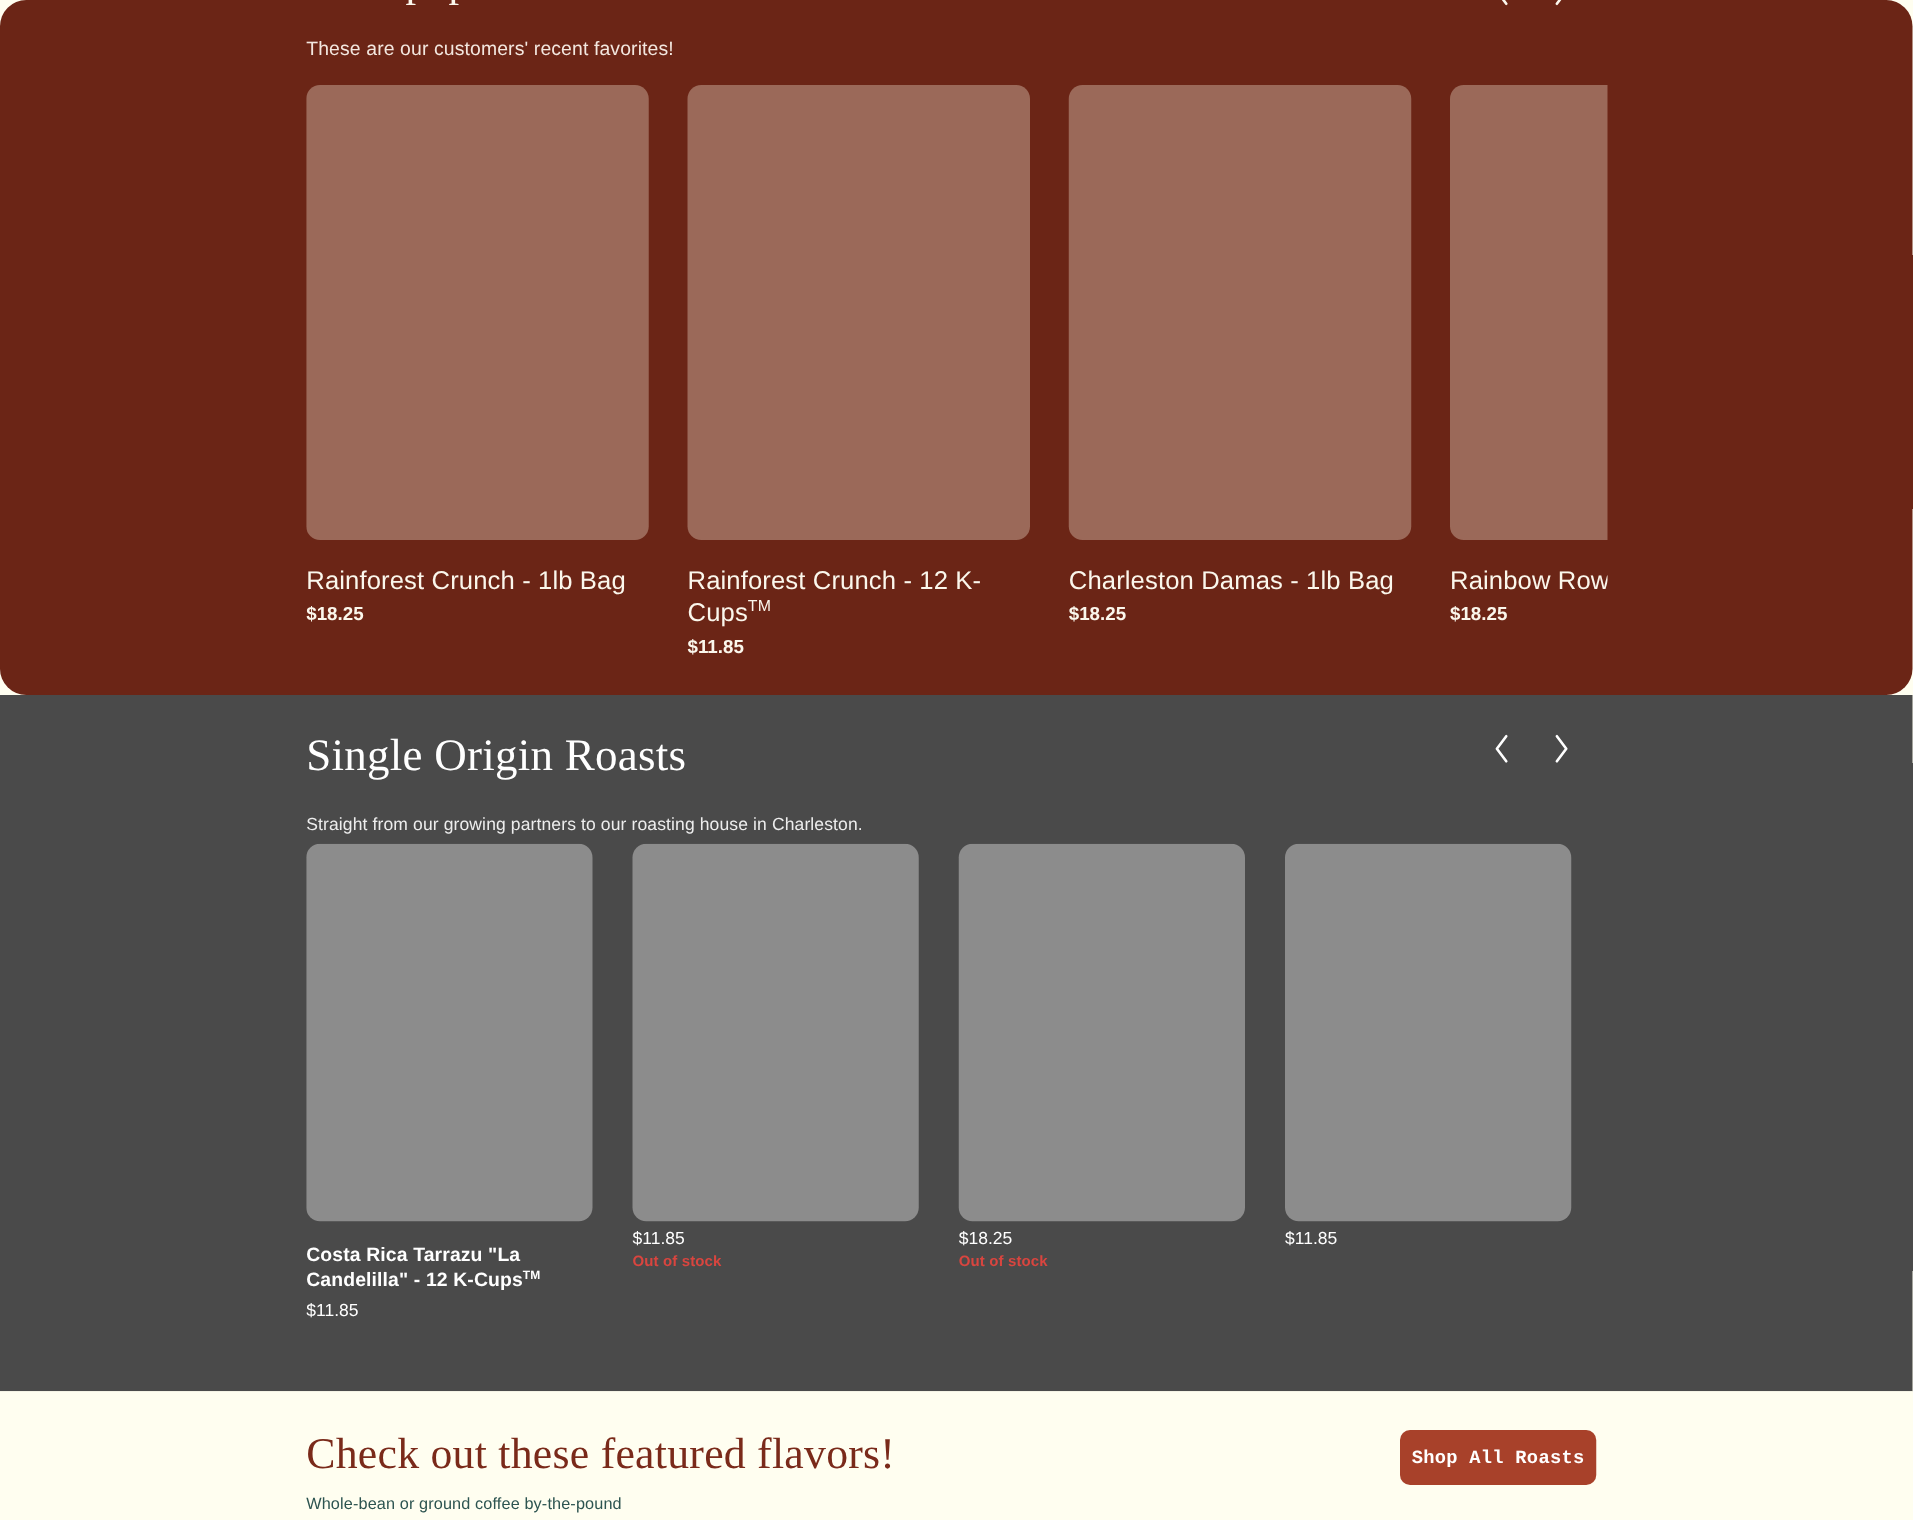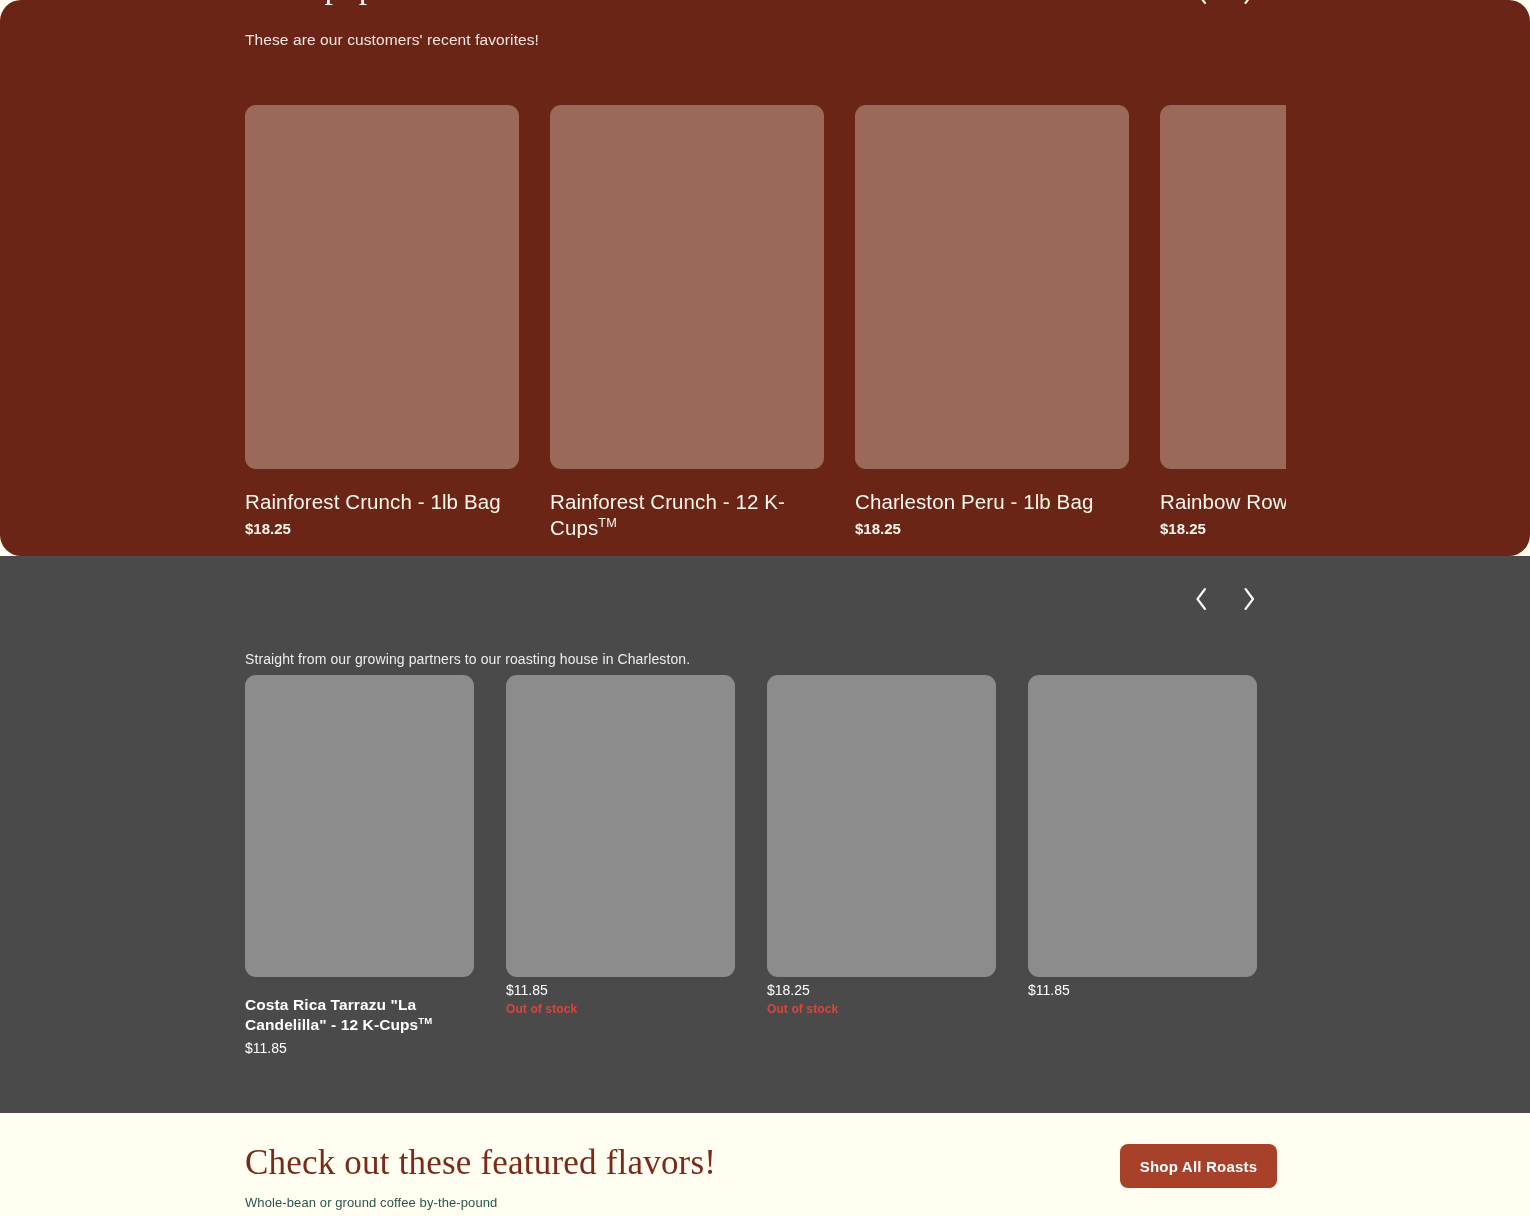--- a/index.html
+++ b/index.html
@@ -28,21 +28,21 @@
   .pop-arrows{
     position:absolute; left:1190px; top:-22px;
     display:flex; gap:26px; align-items:center;
   }
 
   
   .pop-track{
     position:absolute; left:245px; top:68px; width:1041px; height:470px;
     overflow:hidden;
   }
-  .pop-row{ display:flex; gap:31px;margin-top:37px; }
+  .pop-row{ display:flex; gap:31px; }
   .pcard{ width:274px; flex:0 0 274px; }
   .pcard .ph{
     width:274px; height:364px; border-radius:11px; background:#9B6959;
   }
   .pcard .ttl{
     margin-top:20px; font-size:20.5px; line-height:26px;
     color:#FBF7EC; font-weight:400; letter-spacing:.1px;
   }
   .pcard .price{
     margin-top:5px; font-size:15px; font-weight:700; color:#FBF7EC;
@@ -101,21 +101,21 @@
     letter-spacing:.2px; white-space:nowrap;
   }
   .ft-sub{
     position:absolute; left:245px; top:82px;
     font-size:13px; color:#2D5450; letter-spacing:.1px; white-space:nowrap;
   }
   .ft-btn{
     position:absolute; left:1120px; top:31px;
     width:157px; height:44px; border:none; border-radius:8px;
     background:#A8412A; color:#FFFFFF;
-    font-family:Liberation Sans, sans-serif;
+    font-family:Liberation Mono, monospace;
     font-size:15px; font-weight:700; letter-spacing:.2px;
     cursor:pointer;
   }
 
   
   .chev{ width:22px; height:30px; display:block; cursor:pointer; }
   .chev svg{ display:block; }
 
   sup{ font-size:.62em; vertical-align:super; line-height:0; }
 </style>
@@ -146,33 +146,34 @@
           <div class="ttl">Rainforest Crunch - 1lb Bag</div>
           <div class="price">$18.25</div>
         </div>
         <div class="pcard">
           <div class="ph"></div>
           <div class="ttl">Rainforest Crunch - 12 K-Cups<sup>TM</sup></div>
           <div class="price">$11.85</div>
         </div>
         <div class="pcard">
           <div class="ph"></div>
-          <div class="ttl">Charleston Peru - 1lb Bag</div>
+          <div class="ttl">Charleston Damas - 1lb Bag</div>
           <div class="price">$18.25</div>
         </div>
         <div class="pcard">
           <div class="ph"></div>
           <div class="ttl">Rainbow Row</div>
           <div class="price">$18.25</div>
         </div>
       </div>
   </div>
 </section>
 
 <section class="sec-origin">
+  <h2 class="so-head">Single Origin Roasts</h2>
   <p class="so-sub">Straight from our growing partners to our roasting house in Charleston.</p>
 
   <div class="so-arrows">
     <span class="chev">
       <svg viewBox="0 0 22 30" width="22" height="30">
           <path d="M15 5 L7.5 15 L15 25" fill="none" stroke="#FFFFFF" stroke-width="2.1" stroke-linecap="round" stroke-linejoin="round"></path>
         </svg>
     </span>
     <span class="chev">
       <svg viewBox="0 0 22 30" width="22" height="30">

